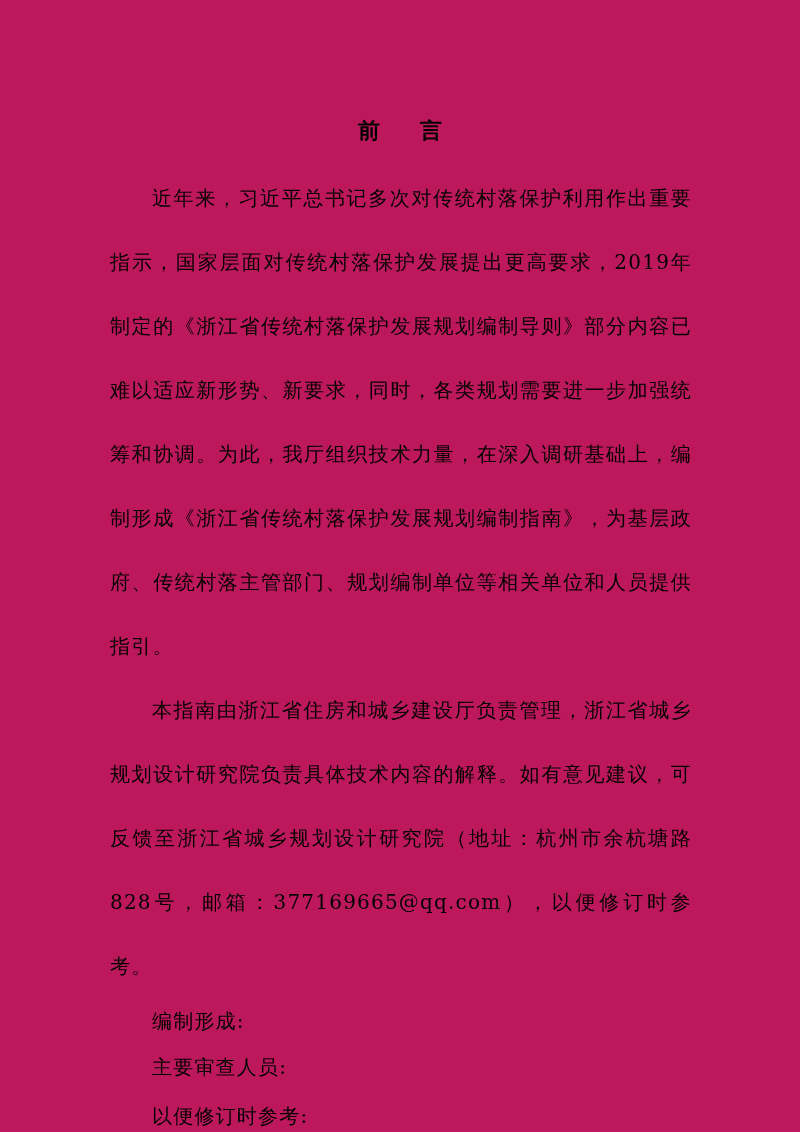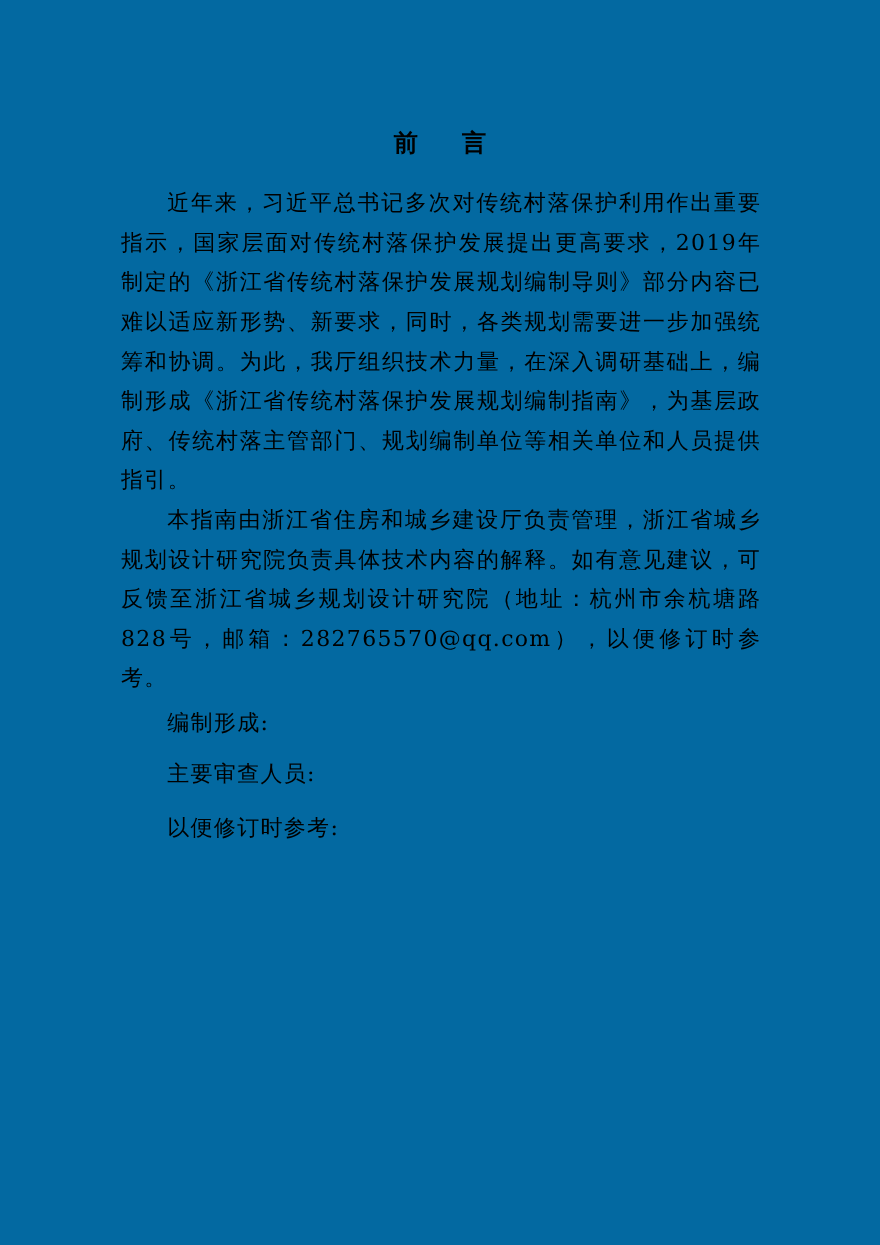--- a/index.html
+++ b/index.html
@@ -12,21 +12,21 @@
     height: 1132px;
     position: relative;
     overflow: hidden;
     font-family: "DejaVu Serif", "Liberation Serif", serif;
     color: #000000;
   }
   .page {
     position: absolute;
     left: 0; top: 0;
     width: 800px; height: 1132px;
-    background: #0369a1;
+    background: #be185d;
   }
   .title {
     position: absolute;
     top: 116px;
     left: 0;
     width: 800px;
     text-align: center;
     font-family: "DejaVu Sans", "Liberation Sans", sans-serif;
     font-weight: bold;
     font-size: 22px;
@@ -37,21 +37,21 @@
   .title .gap { width: 40px; }
   .body-text {
     position: absolute;
     left: 110px;
     top: 166px;
     width: 582px;
   }
   .para {
     margin: 0;
     font-size: 20px;
-    line-height: 36px;
+    line-height: 64px;
     text-indent: 42px;
     text-align: justify;
     text-align-last: left;
     letter-spacing: 1.2px;
   }
   .sig {
     margin: 0;
     font-size: 20px;
     text-indent: 42px;
     letter-spacing: 1.2px;
@@ -64,20 +64,20 @@
 <body>
 
 <div class="page">
 
   <div class="title">
     <span>前</span><span class="gap"></span><span>言</span>
   </div>
 
   <div class="body-text">
     <p class="para">近年来，习近平总书记多次对传统村落保护利用作出重要指示，国家层面对传统村落保护发展提出更高要求，2019年制定的《浙江省传统村落保护发展规划编制导则》部分内容已难以适应新形势、新要求，同时，各类规划需要进一步加强统筹和协调。为此，我厅组织技术力量，在深入调研基础上，编制形成《浙江省传统村落保护发展规划编制指南》，为基层政府、传统村落主管部门、规划编制单位等相关单位和人员提供指引。</p>
-    <p class="para">本指南由浙江省住房和城乡建设厅负责管理，浙江省城乡规划设计研究院负责具体技术内容的解释。如有意见建议，可反馈至浙江省城乡规划设计研究院（地址：杭州市余杭塘路828号，邮箱：282765570@qq.com），以便修订时参考。</p>
+    <p class="para">本指南由浙江省住房和城乡建设厅负责管理，浙江省城乡规划设计研究院负责具体技术内容的解释。如有意见建议，可反馈至浙江省城乡规划设计研究院（地址：杭州市余杭塘路828号，邮箱：377169665@qq.com），以便修订时参考。</p>
 
     <p class="sig sig-1">编制形成:</p>
     <p class="sig sig-2">主要审查人员:</p>
     <p class="sig sig-3">以便修订时参考:</p>
   </div>
 
 </div>
 
 </body></html>

